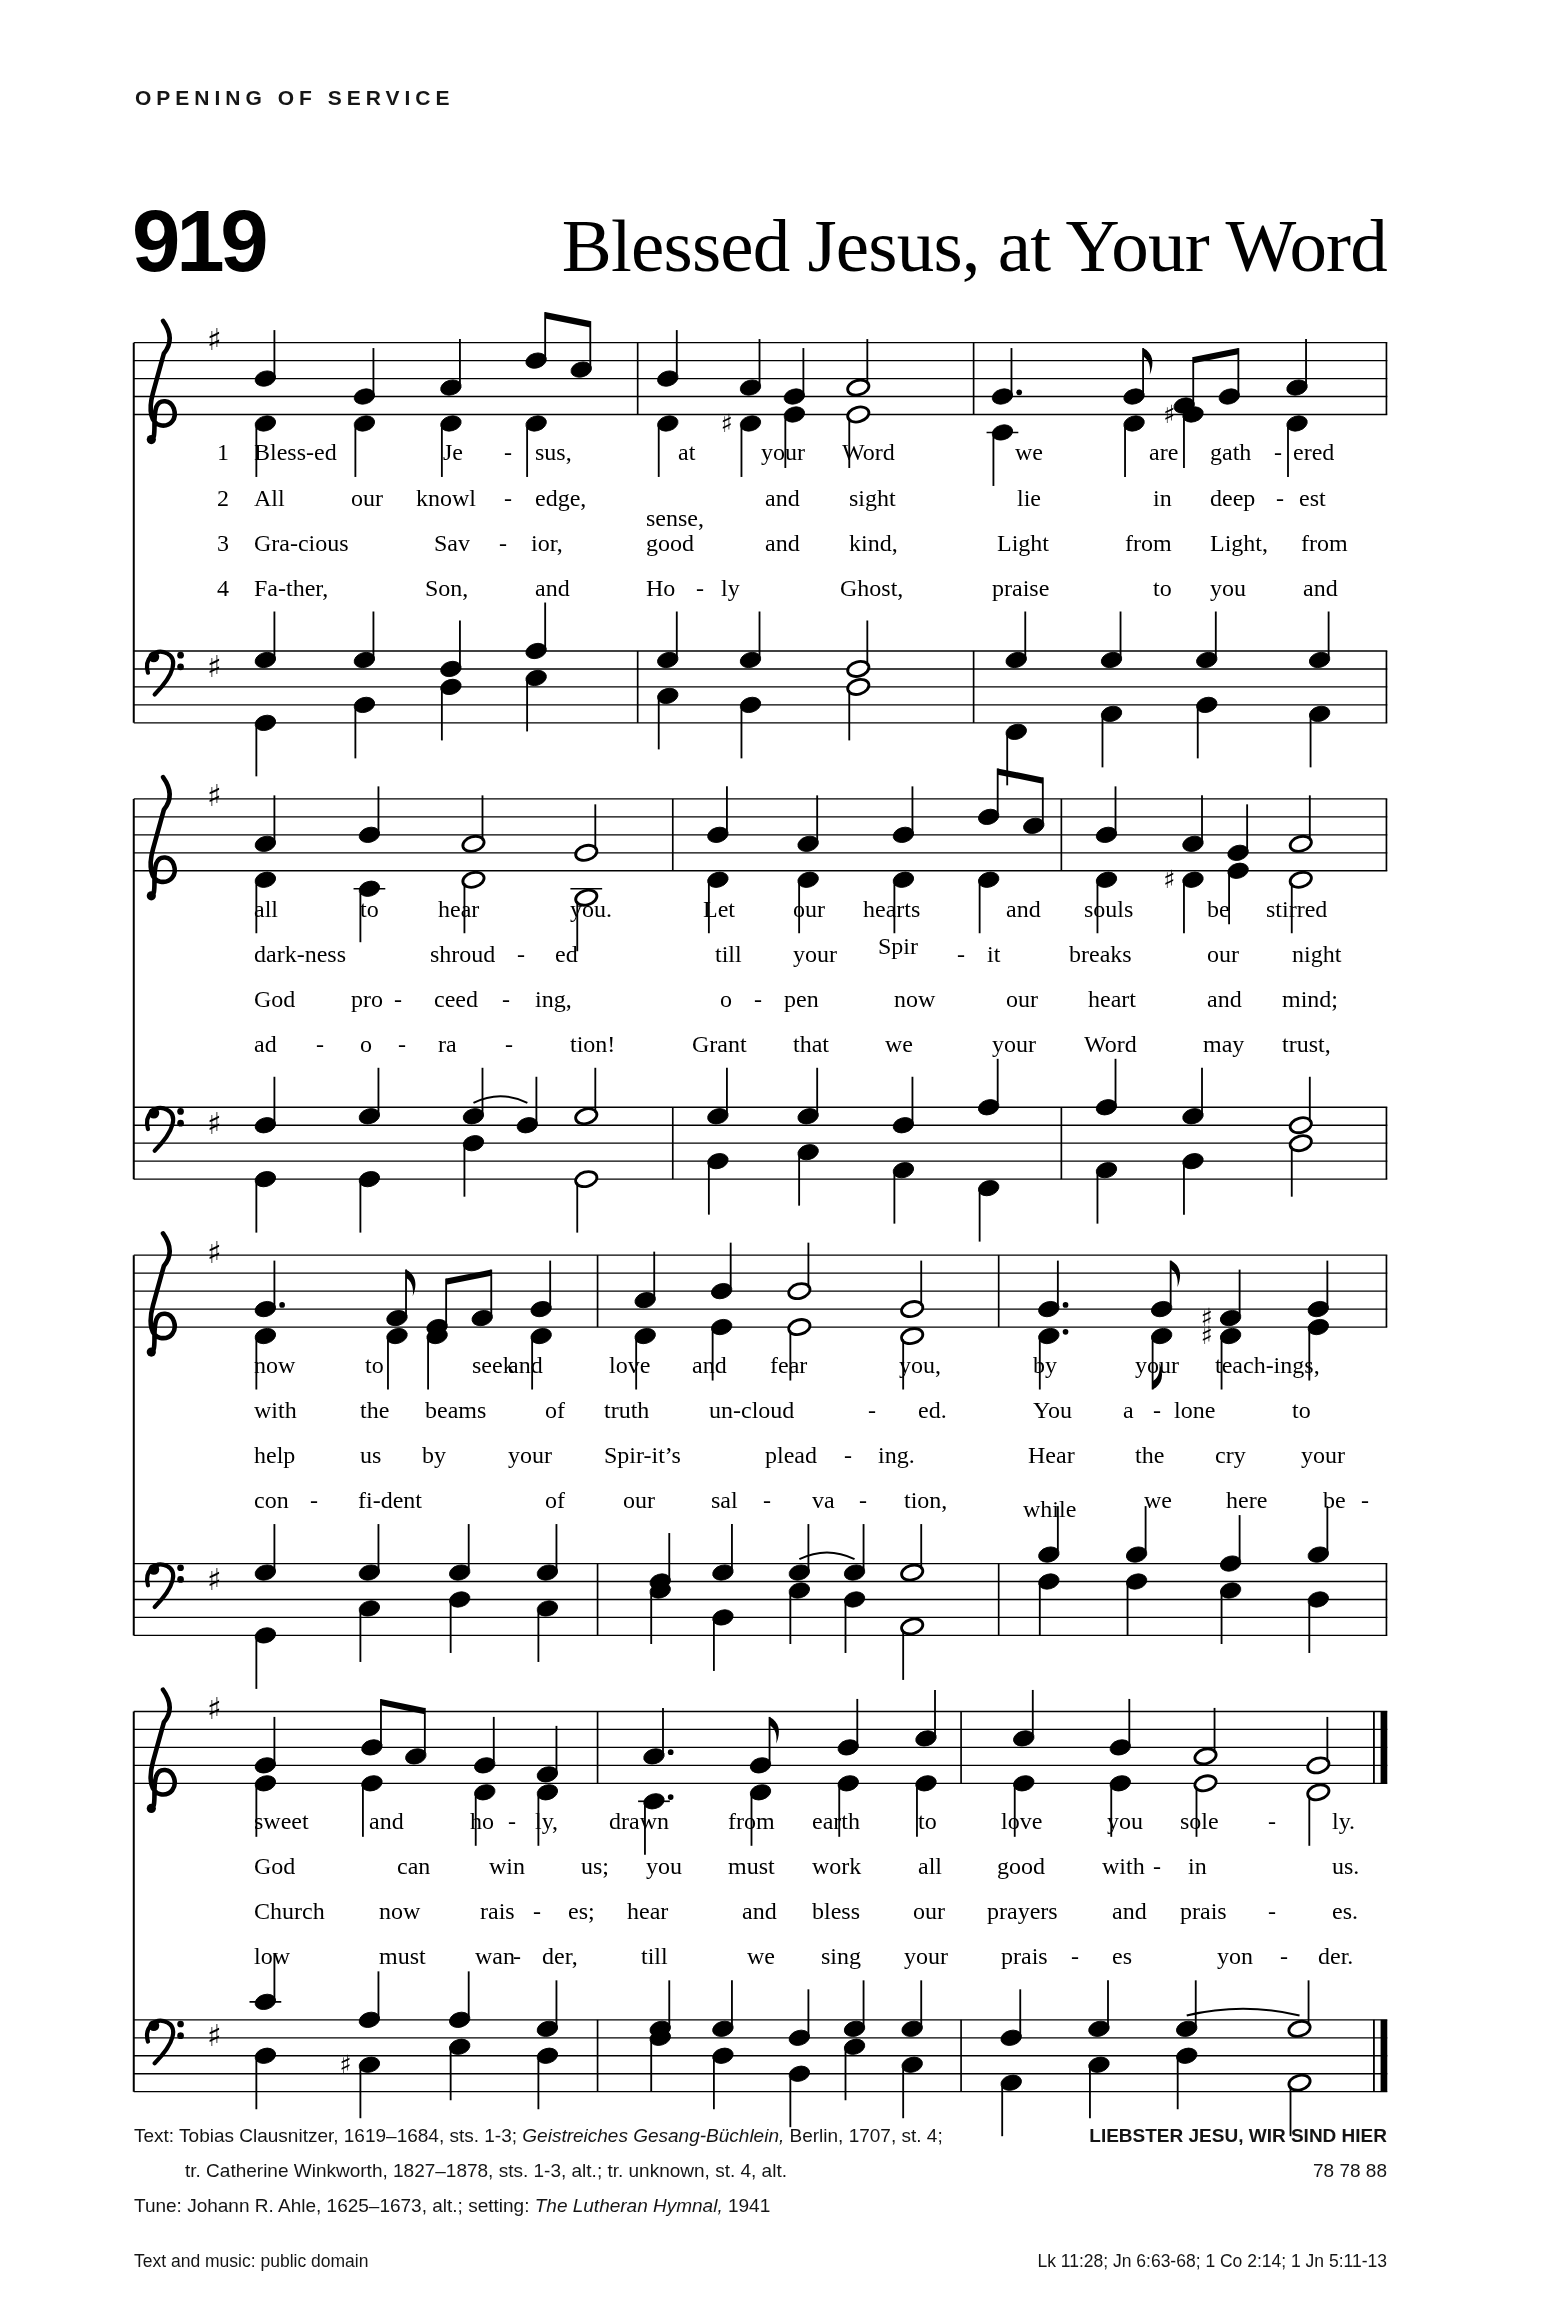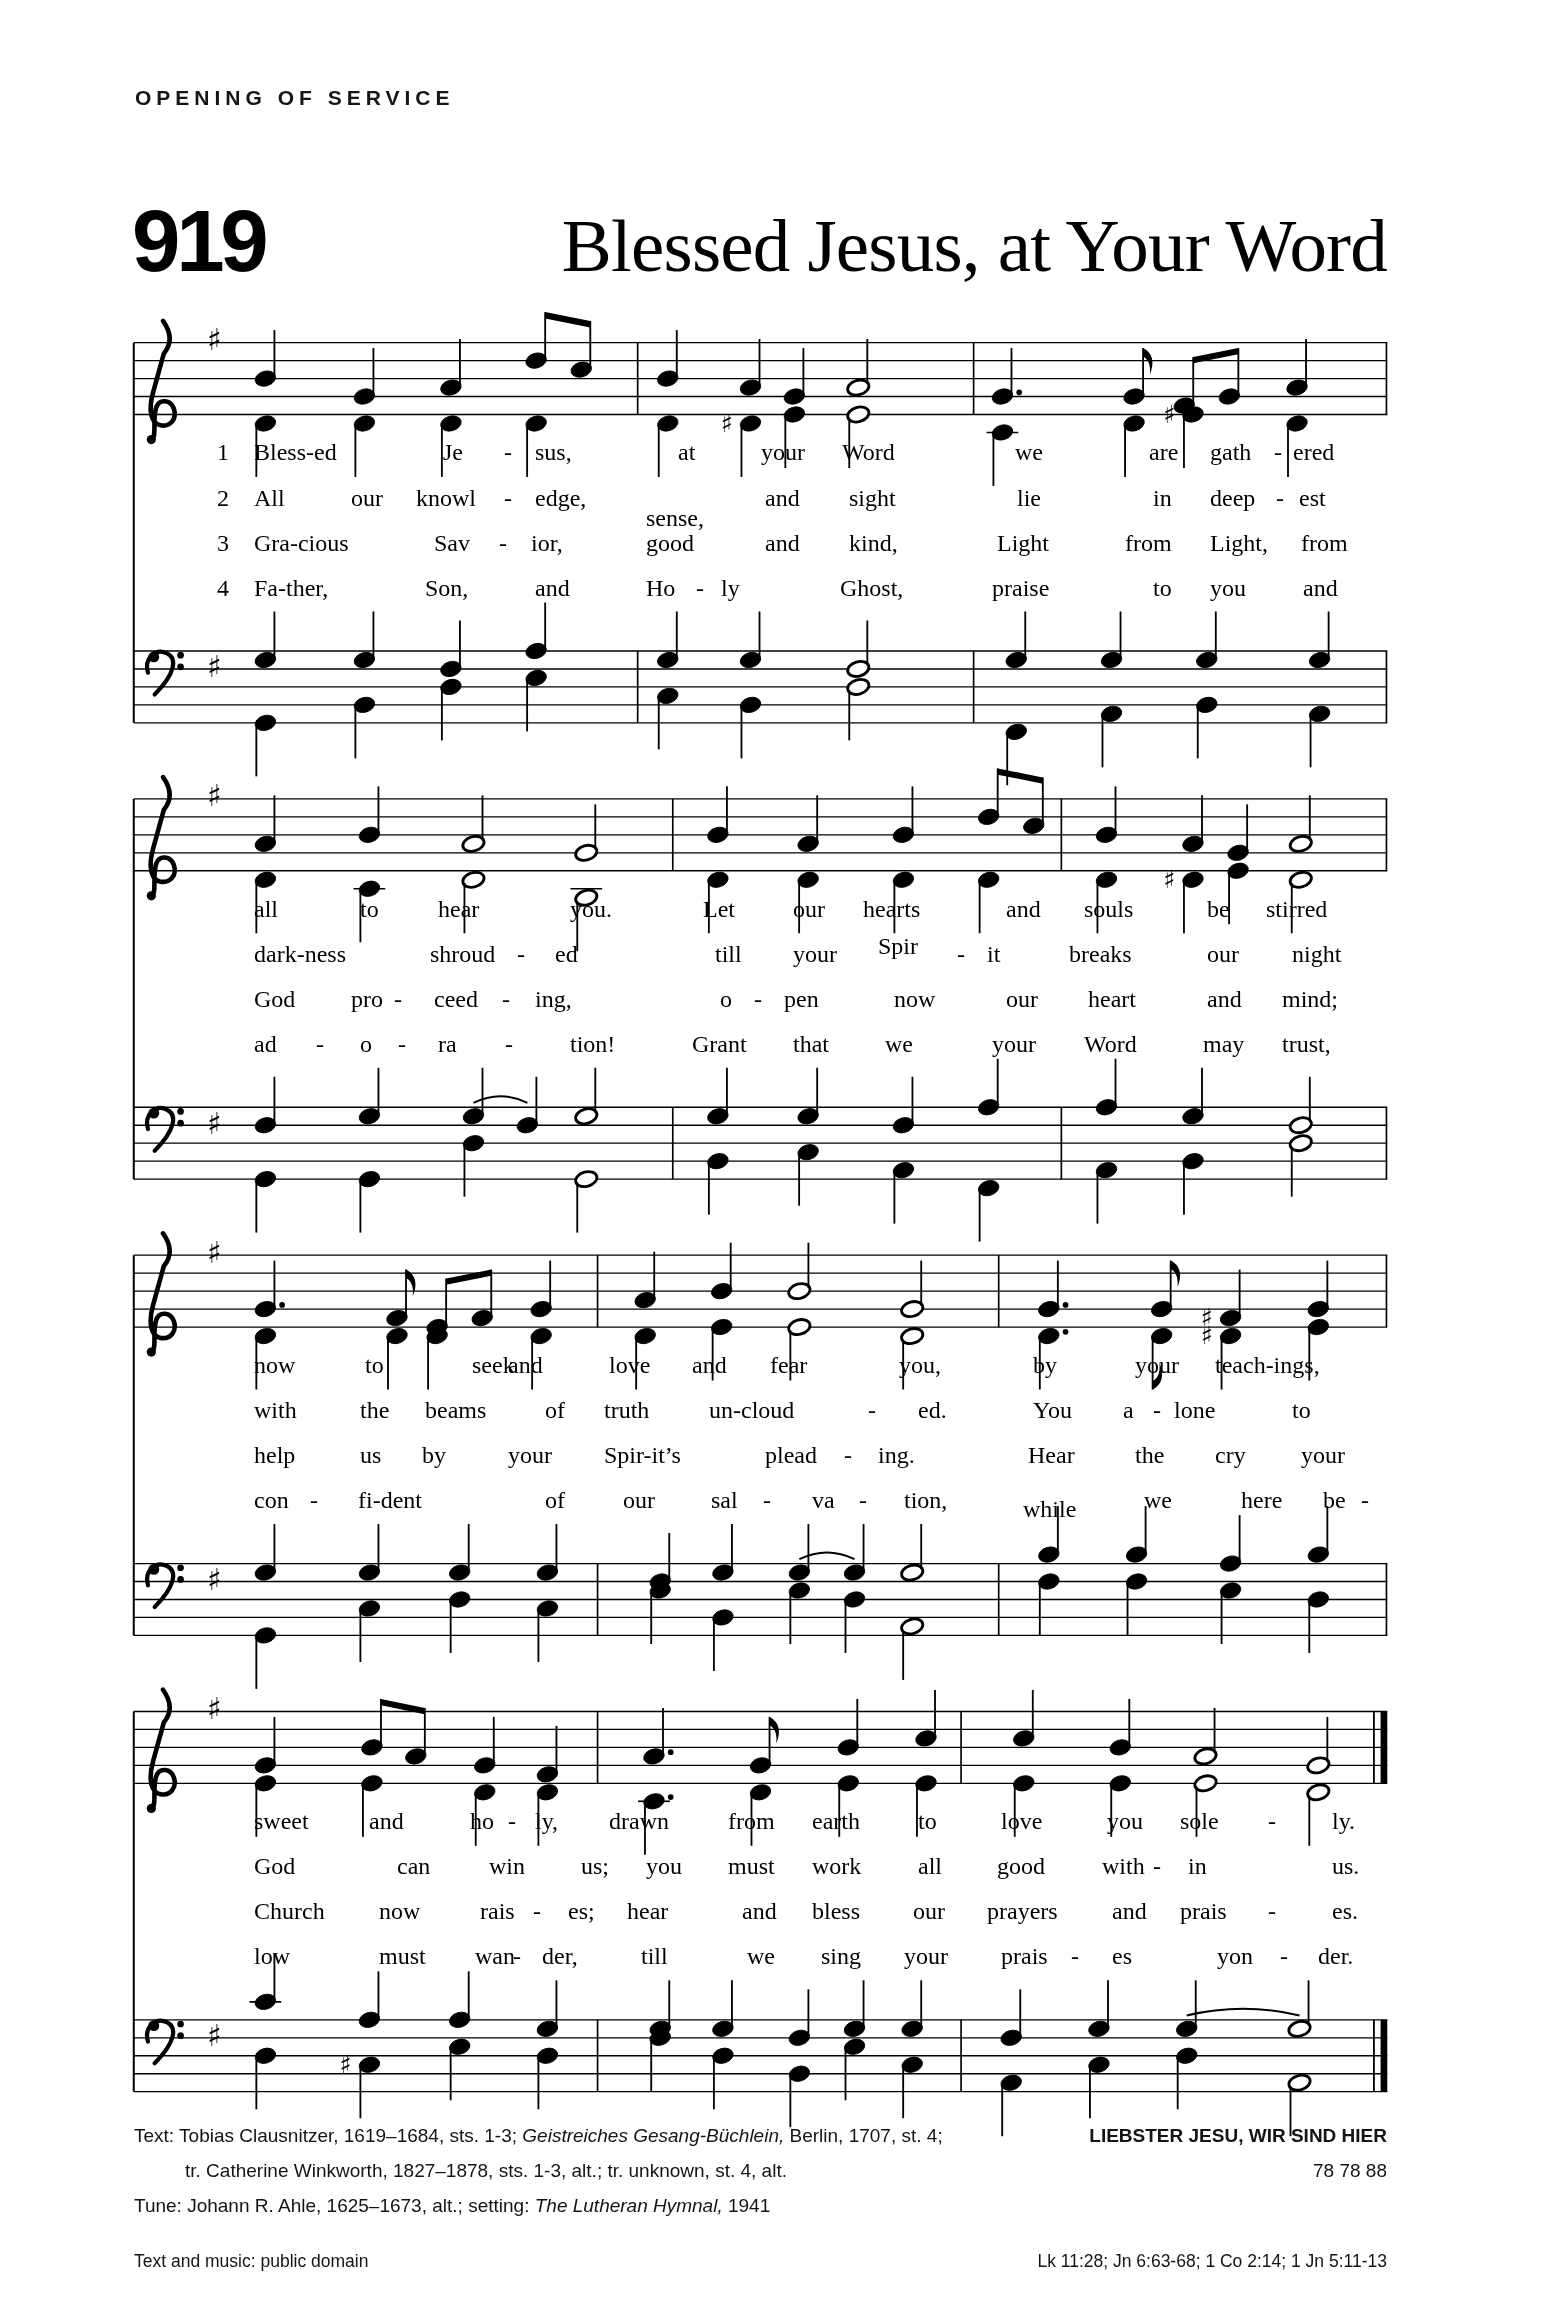--- a/index.html
+++ b/index.html
@@ -1149,21 +1149,21 @@
       <span class="lyric-token" style="left: 358px; top: 1487px;">fi-dent</span>
       <span class="lyric-token" style="left: 545px; top: 1487px;">of</span>
       <span class="lyric-token" style="left: 623px; top: 1487px;">our</span>
       <span class="lyric-token" style="left: 711px; top: 1487px;">sal</span>
       <span class="lyric-token" style="left: 763px; top: 1487px;">-</span>
       <span class="lyric-token" style="left: 812px; top: 1487px;">va</span>
       <span class="lyric-token" style="left: 859px; top: 1487px;">-</span>
       <span class="lyric-token" style="left: 904px; top: 1487px;">tion,</span>
       <span class="lyric-token" style="left: 1023px; top: 1487px; margin-top: 9px;">while</span>
       <span class="lyric-token" style="left: 1144px; top: 1487px;">we</span>
-      <span class="lyric-token" style="left: 1226px; top: 1487px; margin-left: 15px;">here</span>
+      <span class="lyric-token" style="left: 1226px; top: 1487px;">here</span>
       <span class="lyric-token" style="left: 1323px; top: 1487px;">be</span>
       <span class="lyric-token" style="left: 1361px; top: 1487px;">-</span>
     </div>
     <div class="abs lyric-line">
       <span class="lyric-token" style="left: 254px; top: 1808px;">sweet</span>
       <span class="lyric-token" style="left: 369px; top: 1808px;">and</span>
       <span class="lyric-token" style="left: 470px; top: 1808px;">ho</span>
       <span class="lyric-token" style="left: 508px; top: 1808px;">-</span>
       <span class="lyric-token" style="left: 535px; top: 1808px;">ly,</span>
       <span class="lyric-token" style="left: 609px; top: 1808px;">drawn</span>

